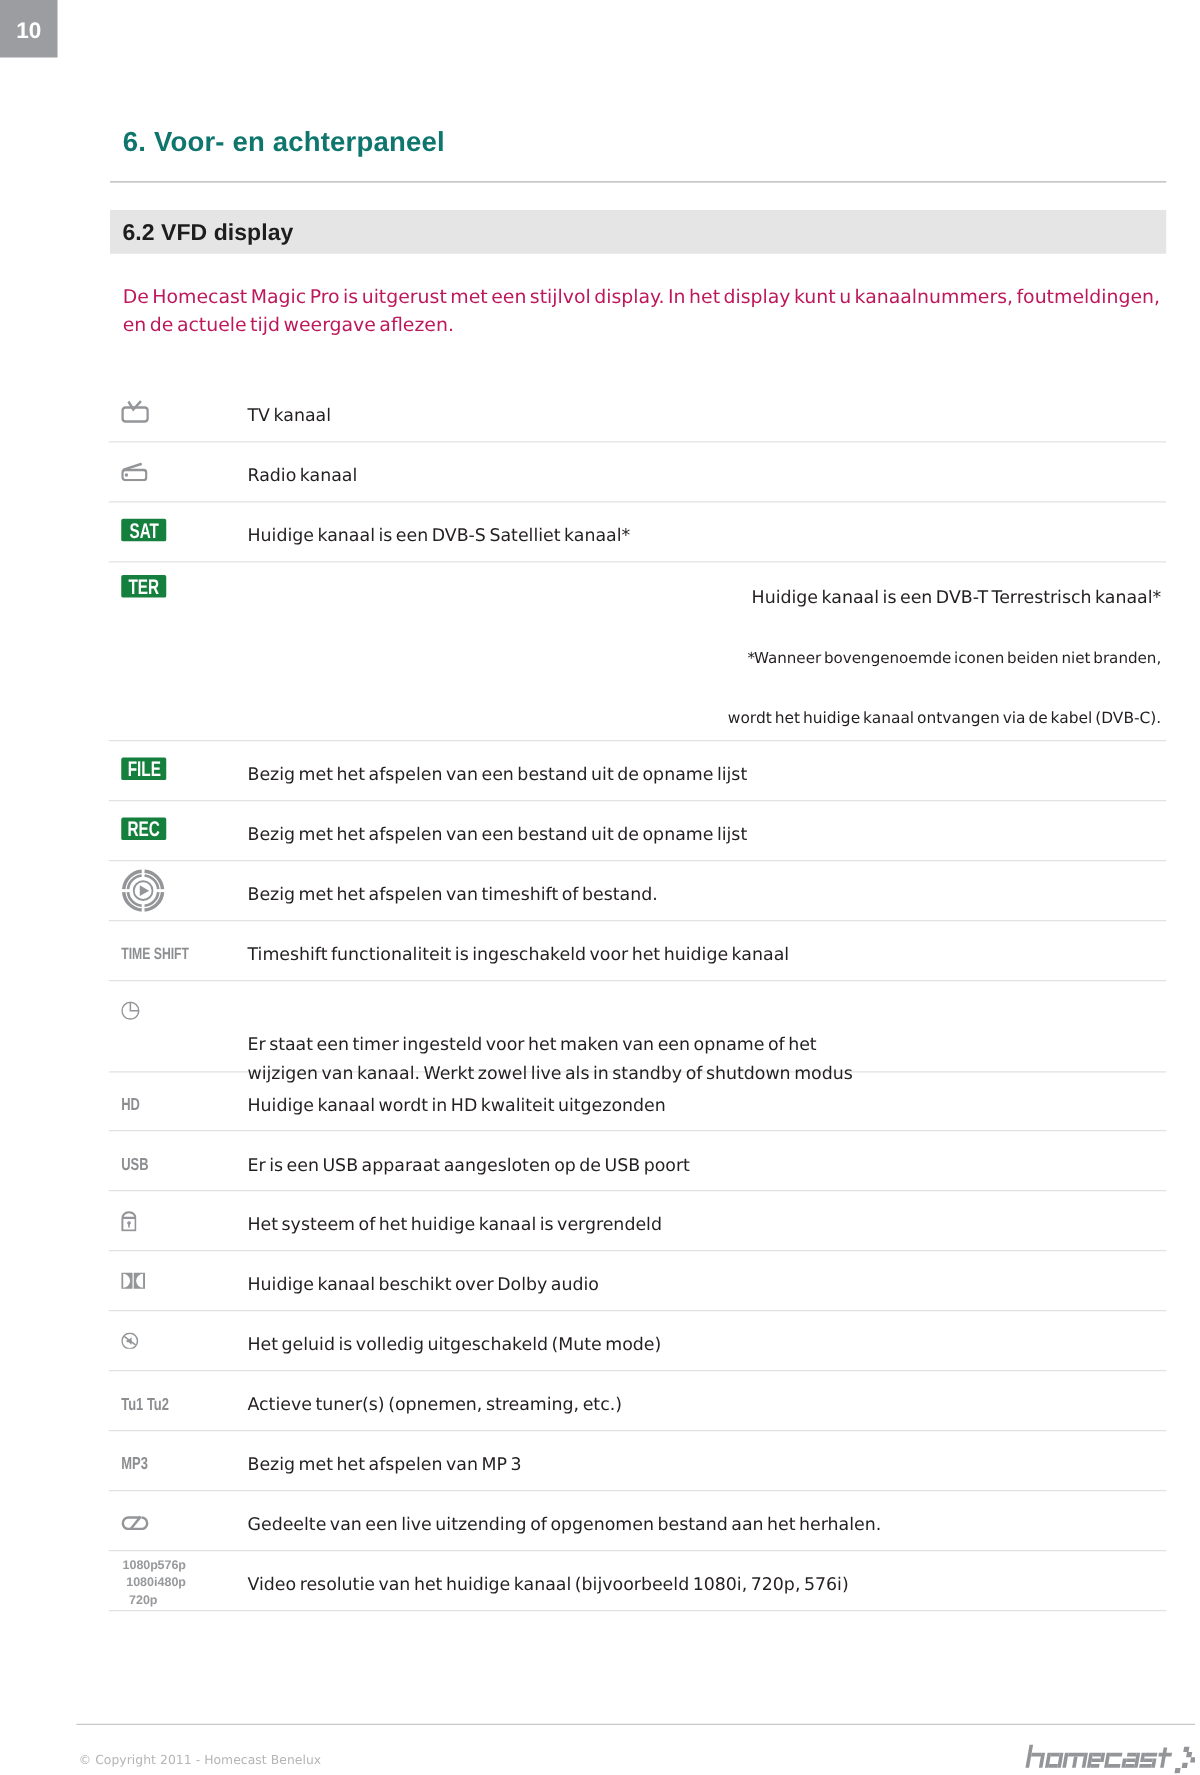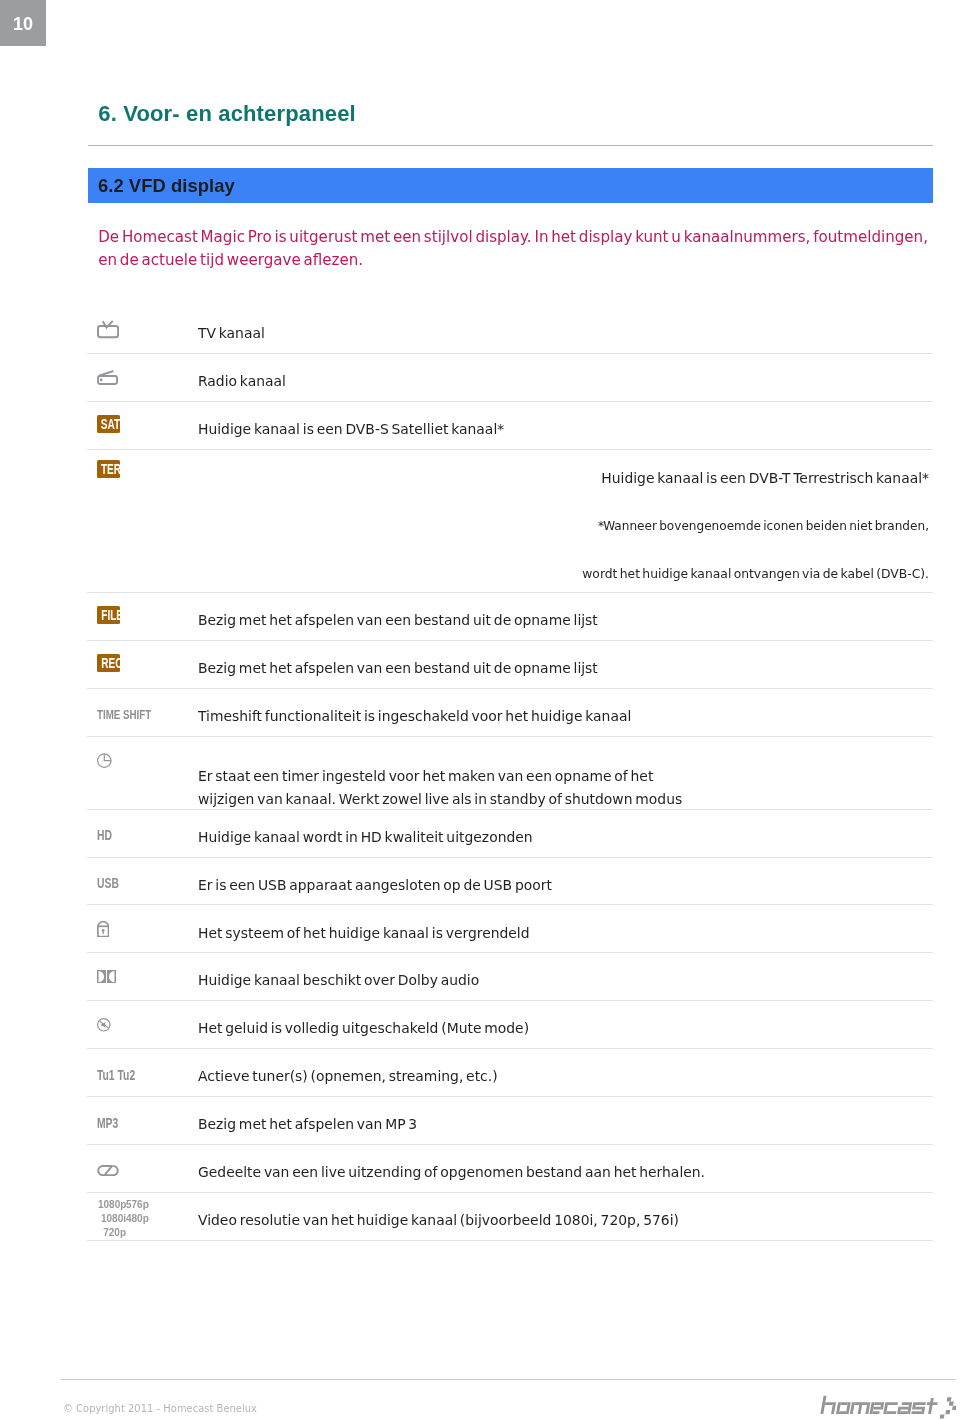--- a/index.html
+++ b/index.html
@@ -14,40 +14,40 @@
            color:#ffffff;font-family:"Liberation Sans",sans-serif;font-size:18px;font-weight:bold;
            display:flex;align-items:center;justify-content:center;padding-top:3.2px;box-sizing:border-box;}
 
   
   .chapter{position:absolute;left:98.3px;top:101.3px;margin:0;padding:0;
            font-family:"Liberation Sans",sans-serif;font-size:22px;font-weight:bold;
            color:#0f766e;letter-spacing:0.15px;line-height:26px;}
   .rule{position:absolute;left:88px;top:145px;width:845px;height:1px;background:#b5b5b5;}
 
   
-  .secbar{position:absolute;left:88px;top:168px;width:845px;height:35px;background:#3b82f6;}
+  .secbar{position:absolute;left:88px;top:168px;width:845px;height:35px;background:#e5e5e5;}
   .secbar .lbl{position:absolute;left:10px;top:6.6px;font-family:"Liberation Sans",sans-serif;
                font-size:18.4px;font-weight:bold;color:#1d1d1d;letter-spacing:0.05px;}
 
   
   .intro{position:absolute;left:98.2px;top:225.5px;width:840px;font-size:15.1px;color:#be185d;
          word-spacing:-2.0px;line-height:23.8px;}
 
   
   .tbl{position:absolute;left:87px;top:306px;width:846px;}
   .row{position:relative;border-bottom:1px solid #e2e2e2;box-sizing:border-box;}
   .row .ic{position:absolute;left:10px;top:0;width:72px;height:100%;
            display:flex;align-items:center;justify-content:flex-start;}
   .row .tx{position:absolute;left:91px;top:4.6px;right:4px;height:100%;
            display:flex;flex-direction:column;justify-content:center;
            font-size:13.9px;word-spacing:-1.6px;color:#231f20;line-height:23.8px;margin-left:20px;}
 
   
-  .badge{display:inline-block;width:23px;height:18.2px;position:relative;top:-1.5px;background:#a16207;border-radius:1.5px;
-         color:#fff;font-family:"Liberation Sans",sans-serif;font-weight:bold;font-size:14px;
+  .badge{display:inline-block;width:36px;height:18.2px;position:relative;top:-1.5px;background:#15803d;border-radius:1.5px;
+         color:#fff;font-family:"Liberation Sans",sans-serif;font-weight:bold;font-size:17px;
          line-height:19.6px;text-align:center;letter-spacing:0;overflow:hidden;}
   .badge > i{display:inline-block;font-style:normal;transform:scaleX(0.72);transform-origin:center;}
 
   
   .gtxt{font-family:"Liberation Sans",sans-serif;font-weight:bold;color:#8c8e91;
         font-size:13.9px;letter-spacing:0;white-space:nowrap;
         display:inline-block;transform:scaleX(0.745);transform-origin:left center;position:relative;top:2px;}
   .gtxt.sm{font-size:13.1px;}
   .res{font-family:"Liberation Sans",sans-serif;font-weight:bold;color:#97999c;font-size:10px;
        line-height:13.8px;white-space:nowrap;position:relative;top:2.5px;left:1px;}
@@ -130,34 +130,49 @@
       <div class="row" style="height: 47.92px;">
         <div class="ic">
           <span class="badge"><i>REC</i></span>
         </div>
         <div class="tx">
           <div>Bezig met het afspelen van een bestand uit de opname lijst</div>
         </div>
       </div>
       <div class="row" style="height: 47.92px;">
         <div class="ic">
+          <svg class="svgic" width="35" height="35" viewBox="0 0 35 35">
+            <g fill="none" stroke="#939598">
+              <path d="M18.64 1.99 A15.55 15.55 0 0 1 33.01 16.36 M33.01 18.64 A15.55 15.55 0 0 1 18.64 33.01 M16.36 33.01 A15.55 15.55 0 0 1 1.99 18.64 M1.99 16.36 A15.55 15.55 0 0 1 16.36 1.99" stroke-width="2.8"></path>
+              <path d="M18.64 5.40 A12.15 12.15 0 0 1 29.60 16.36 M29.60 18.64 A12.15 12.15 0 0 1 18.64 29.60 M16.36 29.60 A12.15 12.15 0 0 1 5.40 18.64 M5.40 16.36 A12.15 12.15 0 0 1 16.36 5.40" stroke-width="2.2"></path>
+              <circle cx="17.5" cy="17.5" r="7.5" stroke-width="1.45"></circle>
+            </g>
+            <path d="M14.8 13.2 L22.3 17.5 L14.8 21.8 Z" fill="#939598"></path>
+          </svg>
+        </div>
+        <div class="tx">
+          <div>Bezig met het afspelen van timeshift of bestand.</div>
+        </div>
+      </div>
+      <div class="row" style="height: 47.92px;">
+        <div class="ic">
           <span class="gtxt sm">TIME SHIFT</span>
         </div>
         <div class="tx">
           <div>Timeshift functionaliteit is ingeschakeld voor het huidige kanaal</div>
         </div>
       </div>
       <div class="row" style="height: 72.6px;">
         <div class="ic" style="align-items: flex-start; padding-top: 15.6px;">
           <svg class="svgic" width="14.6" height="15.2" viewBox="0 0 14.6 15.2">
             <circle cx="7.3" cy="7.6" r="6.7" stroke="#939598" stroke-width="1.2" fill="none"></circle>
             <path d="M7.3 0.9 L7.3 7.6 L14.0 7.6" stroke="#939598" stroke-width="1.2" fill="none"></path>
           </svg>
         </div>
-        <div class="tx" style="justify-content: center; padding-top: 11px;">
+        <div class="tx" style="justify-content: flex-end; padding-top: 11px;">
           <div>Er staat een timer ingesteld voor het maken van een opname of het</div>
           <div>wijzigen van kanaal. Werkt zowel live als in standby of shutdown modus</div>
         </div>
       </div>
       <div class="row" style="height: 47.92px;">
         <div class="ic">
           <span class="gtxt">HD</span>
         </div>
         <div class="tx">
           <div>Huidige kanaal wordt in HD kwaliteit uitgezonden</div>

